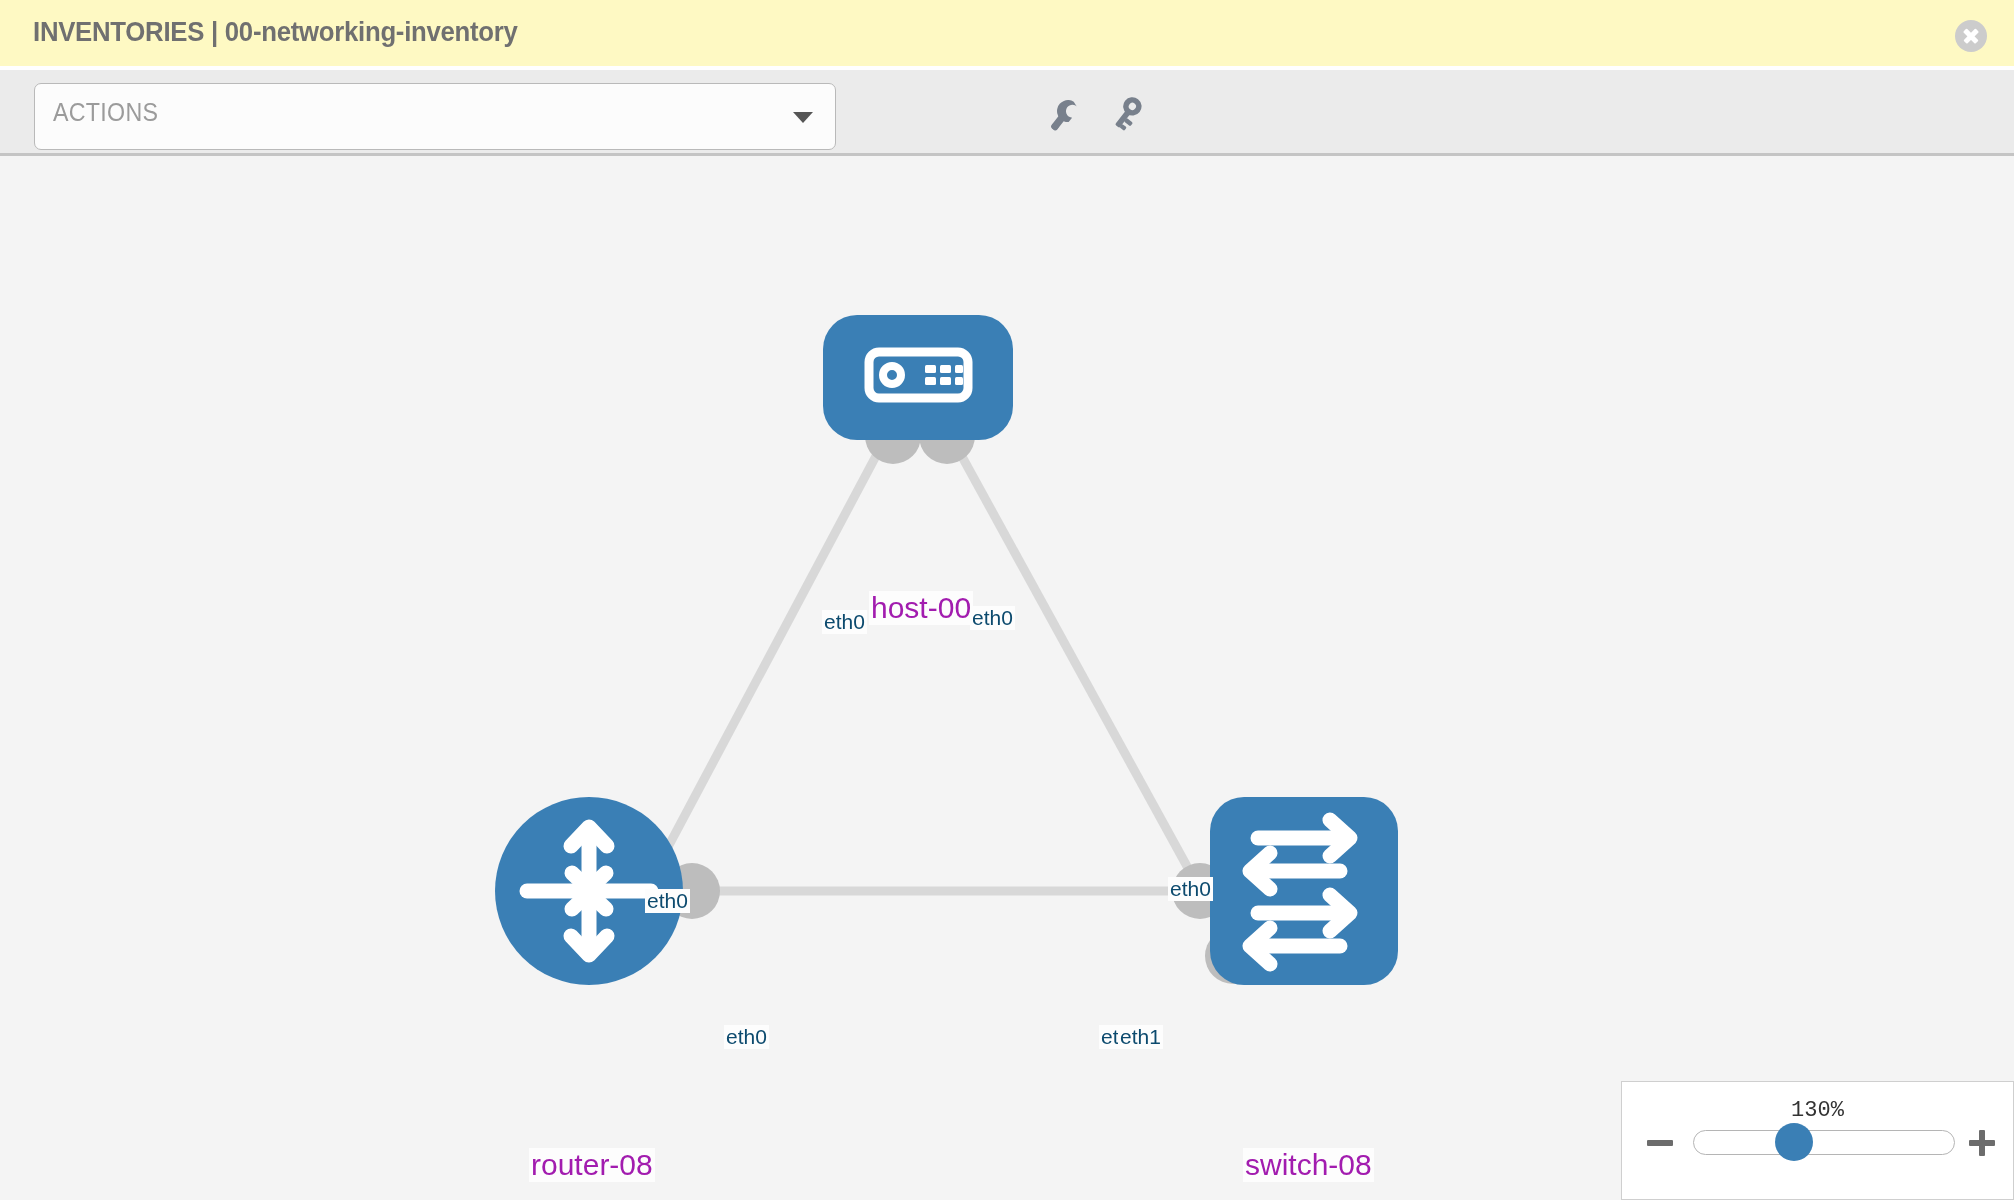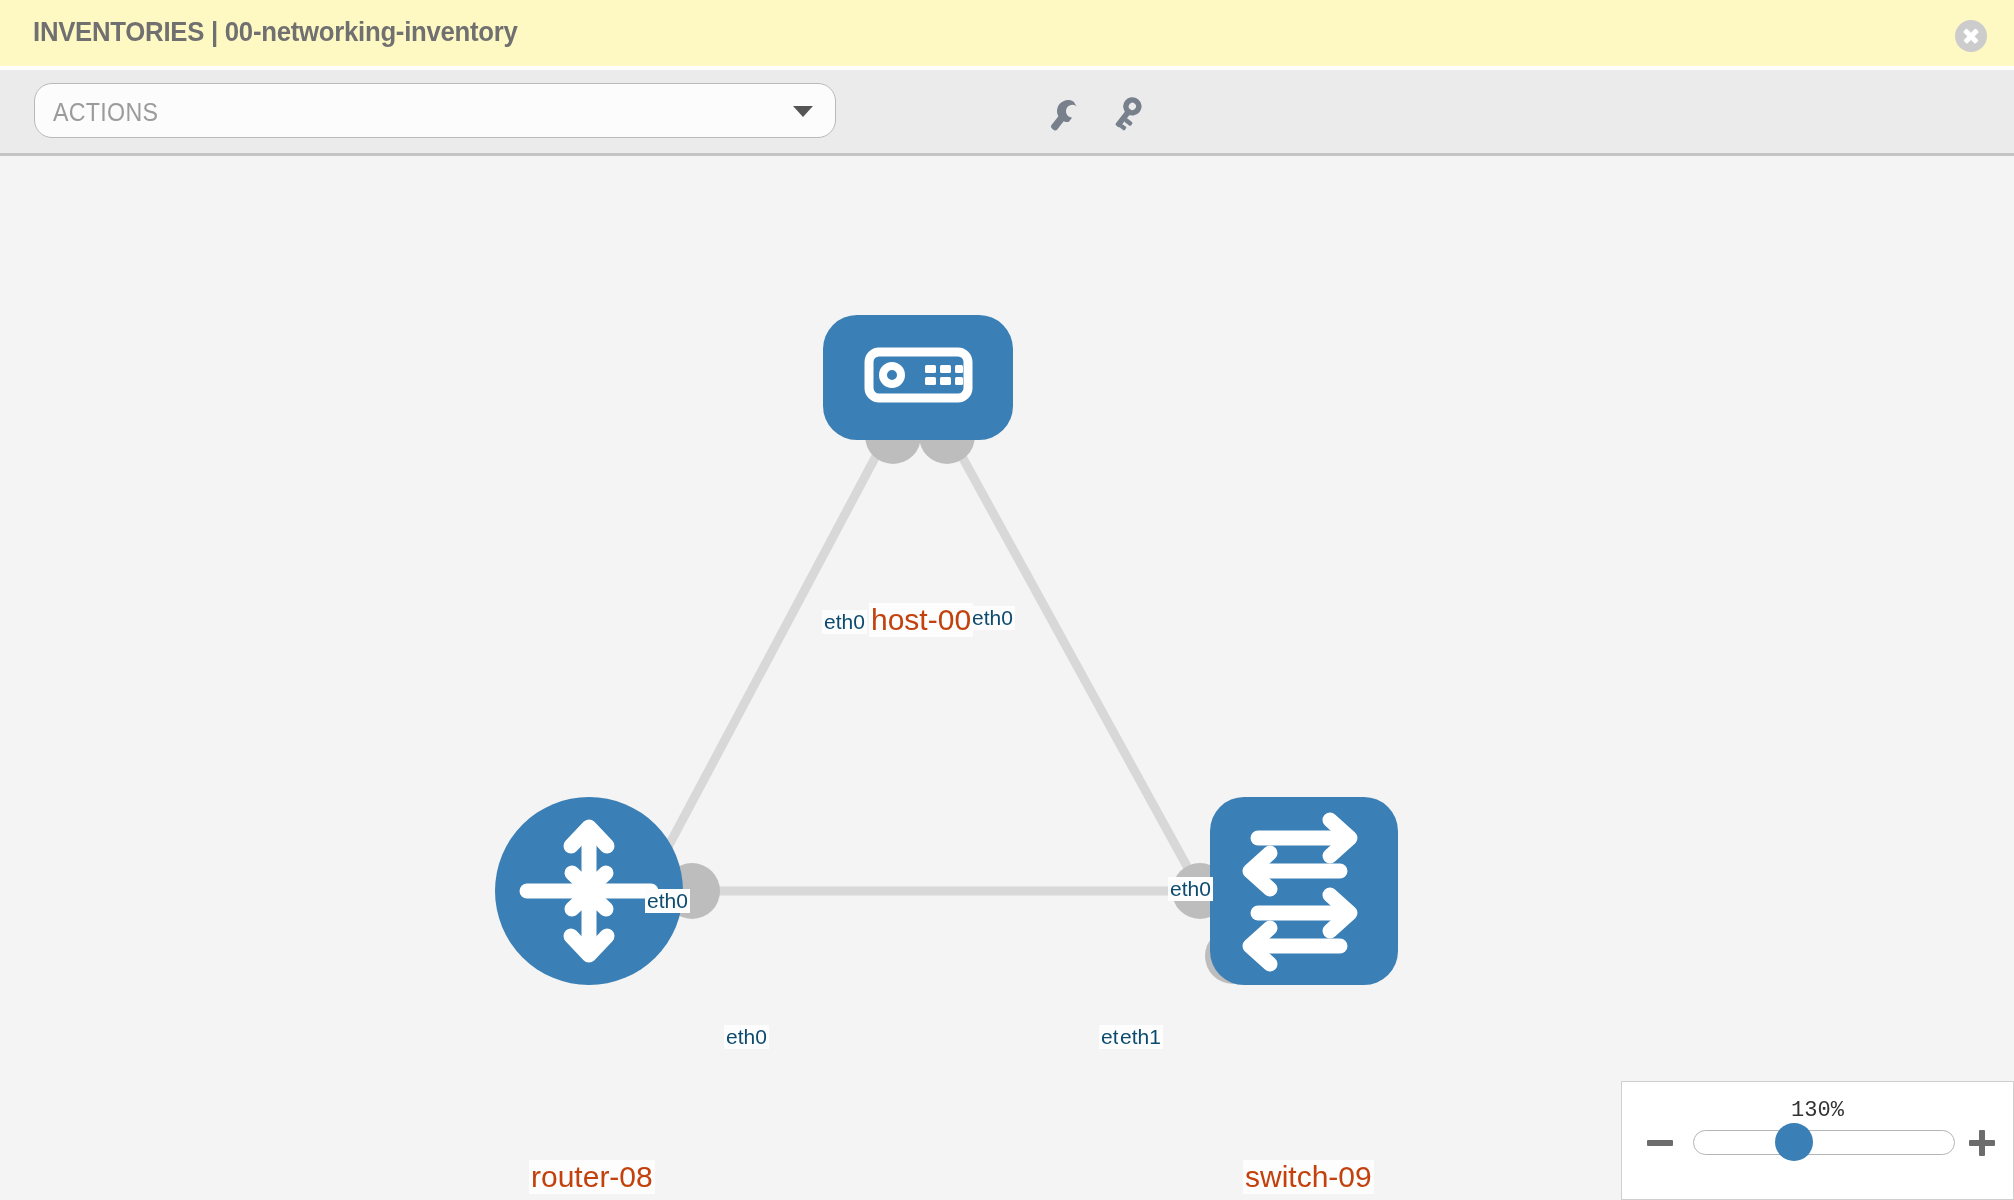--- a/index.html
+++ b/index.html
@@ -66,24 +66,24 @@
     height: 86px;
     background: #ebebeb;
     border-bottom: 3px solid #c4c4c4;
     box-sizing: border-box;
   }
   #actions-select {
     position: absolute;
     left: 34px;
     top: 13px;
     width: 802px;
-    height: 55px;
+    height: 67px;
     background: #fcfcfc;
     border: 1px solid #b9b9b9;
-    border-radius: 18px;
+    border-radius: 7px;
     box-sizing: border-box;
     cursor: pointer;
   }
   #actions-select .sel-label {
     position: absolute;
     left: 18px;
     top: 14px;
     font-size: 25px;
     color: #9b9b9b;
     letter-spacing: 0.3px;
@@ -146,25 +146,24 @@
     position: absolute;
     left: 0; top: 0;
     width: 2014px;
     height: 1044px;
   }
 
   
   .node-label {
     position: absolute;
     font-size: 30px;
-    color: #c2410c;
+    color: #a21caf;
     background: #fdfdfd;
     white-space: nowrap;
     padding: 0 2px;
-    margin-top: 12px;
   }
   
   .iface-label {
     position: absolute;
     font-size: 21px;
     color: #0c4a6e;
     background: #fdfdfd;
     white-space: nowrap;
     padding: 0 2px;
   }
@@ -352,21 +351,21 @@
   <span class="iface-label" style="left:822px; top:454px;">eth0</span>
   <span class="iface-label" style="left:970px; top:450px;">eth0</span>
   <span class="iface-label" style="left:645px; top:733px;">eth0</span>
   <span class="iface-label" style="left:1168px; top:721px;">eth0</span>
   <span class="iface-label" style="left:724px; top:869px;">eth0</span>
   <span class="iface-label" style="left:1099px; top:869px;">eth0</span>
   <span class="iface-label" style="left:1118px; top:869px;">eth1</span>
 
   <span class="node-label" style="left:869px; top:435px;">host-00</span>
   <span class="node-label" style="left:529px; top:992px;">router-08</span>
-  <span class="node-label" style="left:1243px; top:992px;">switch-09</span>
+  <span class="node-label" style="left:1243px; top:992px;">switch-08</span>
 </div>
 
 <div id="zoom-widget">
   <div id="zoom-level">130%</div>
   <div id="zoom-minus">
     <span class="pm-h"></span>
   </div>
   <div id="zoom-track"></div>
   <div id="zoom-thumb"></div>
   <div id="zoom-plus">

